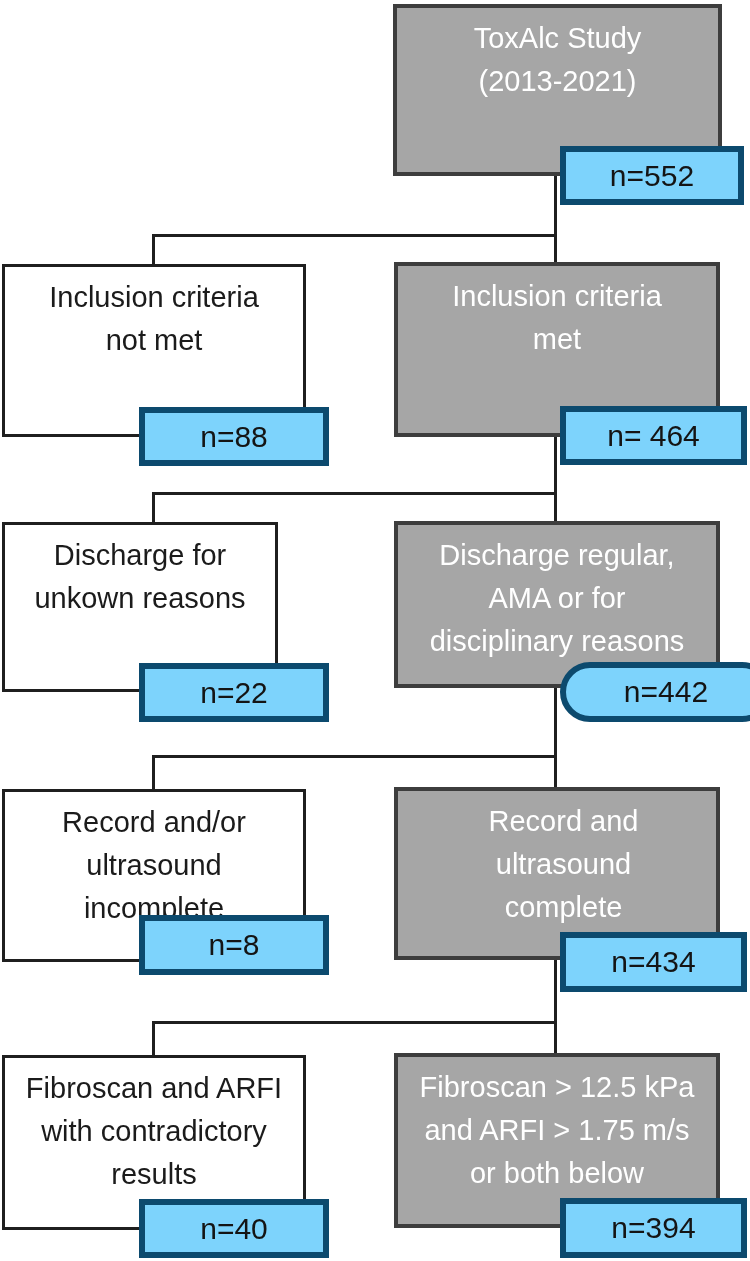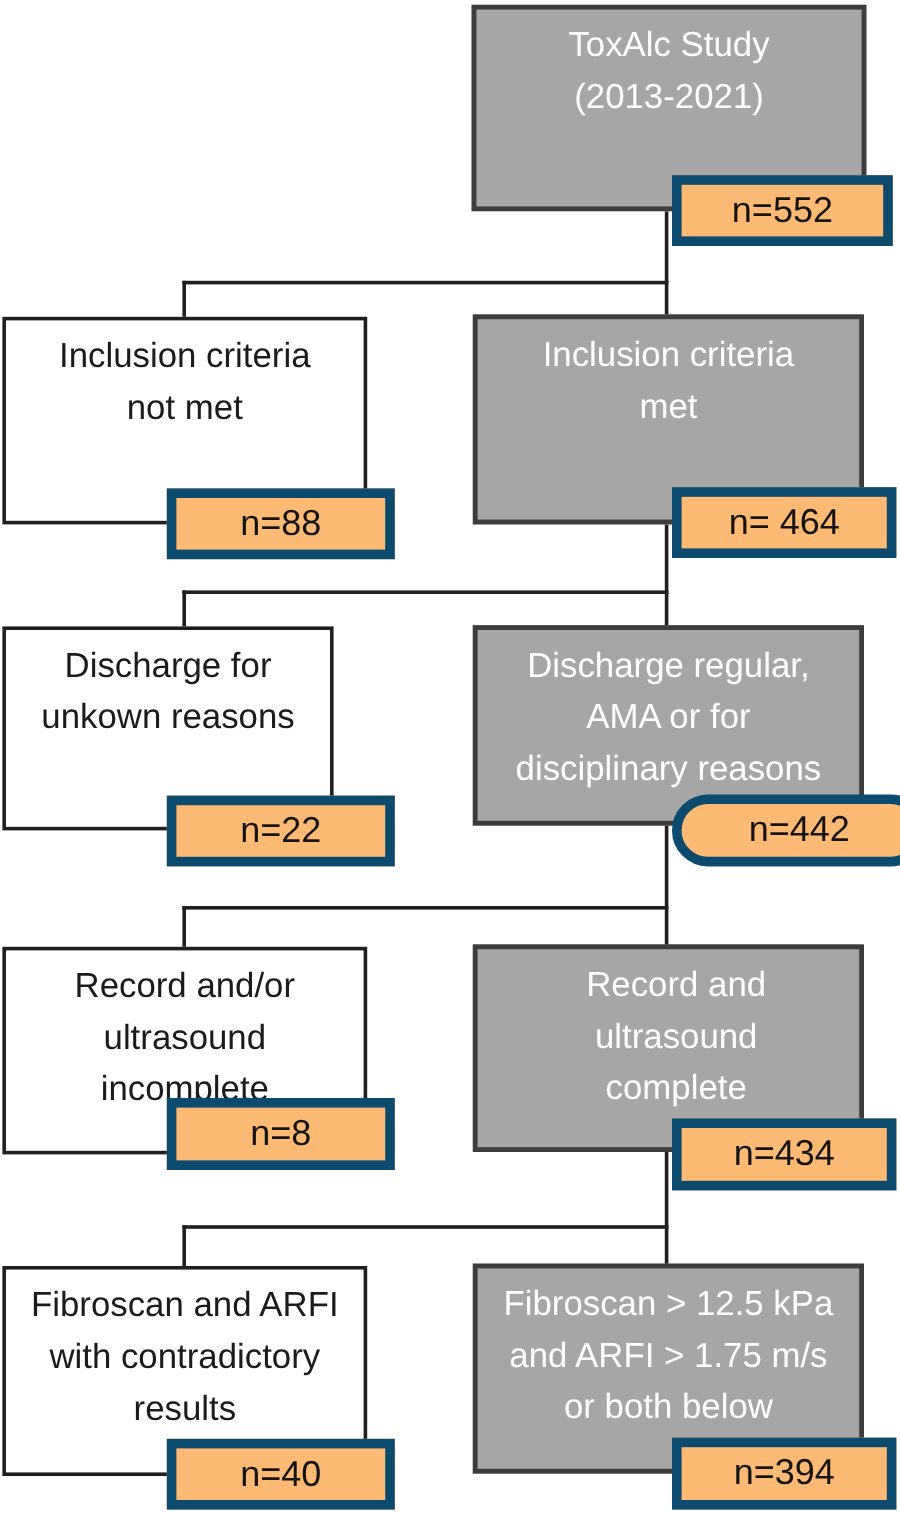--- a/index.html
+++ b/index.html
@@ -8,21 +8,21 @@
   .canvas { position:relative; width:750px; height:1261px; background:#ffffff; overflow:hidden;text-decoration:underline; }
 
   .node {
     position:absolute; text-align:center; white-space:pre-line;
     font-size:29px; line-height:43px; padding:9px 4px 0 4px; z-index:2;
   }
   .node.gray  { background:#a6a6a6; border:4px solid #3d3d3d; color:#ffffff; }
   .node.white { background:#ffffff; border:3px solid #1f1f1f; color:#1b1b1b; }
 
   .ntag {
-    position:absolute; background:#fdba74; border:8px solid #0c4a6e; color:#141414;
+    position:absolute; background:#7dd3fc; border:6px solid #0c4a6e; color:#141414;
     z-index:3; font-size:30px; display:flex; align-items:center; justify-content:center;
   }
   .line { position:absolute; background:#1f1f1f; z-index:1; }
 </style>
 </head>
 <body>
 
 <div class="canvas">
 
   <div class="node gray" style="left:393px; top:4px; width:329px; height:172px;">ToxAlc Study

